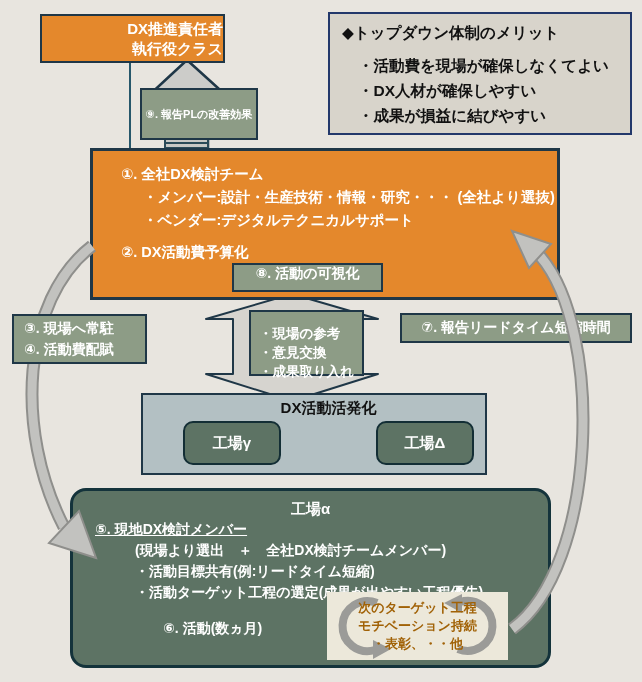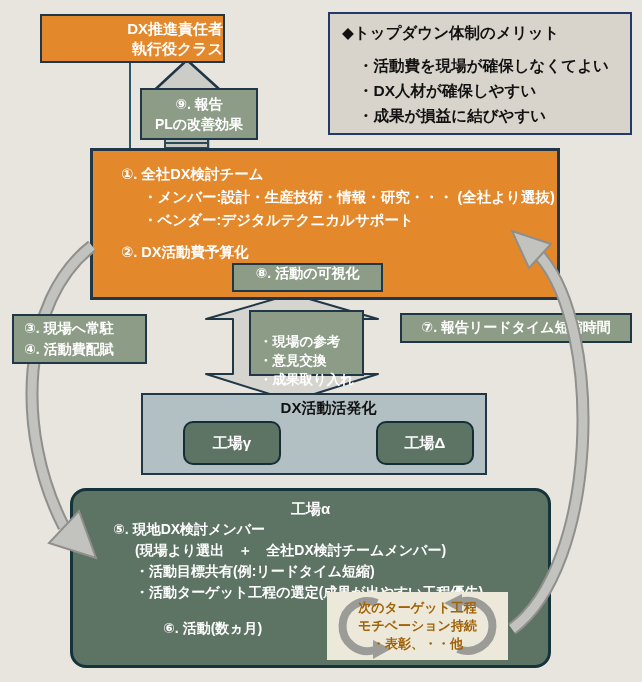--- a/index.html
+++ b/index.html
@@ -31,43 +31,43 @@
     left:164px;top:137px;width:45px;height:13px;
     background:repeating-linear-gradient(180deg,#2a4a58 0 2px,#c8c8c5 2px 5px);
     border-left:2px solid #2a4a58;border-right:2px solid #2a4a58;
   }
   .sage{
     background:#8d9c86;border:2px solid #1f3747;
     color:#fff;font-weight:bold;
   }
   .report-label{
     left:140px;top:88px;width:118px;height:52px;
-    font-size:14px;line-height:20px;
-    display:flex;flex-direction:column;align-items:center;justify-content:center;
+    font-size:11px;line-height:20px;
+    display:flex;flex-direction:row;align-items:center;justify-content:center;
     text-align:center;
   }
   .team-box{
     left:90px;top:148px;width:470px;height:152px;
     background:#e4882c;border:3px solid #1f3747;
     color:#fff;font-weight:bold;font-size:14.5px;
   }
   .team-item1{margin:14px 0 0 28px;}
   .team-sub{margin:4px 0 0 50px;}
   .team-item2{margin:13px 0 0 28px;}
   .visibility-label{
     left:232px;top:263px;width:151px;height:29px;
     font-size:14px;display:flex;align-items:flex-start;justify-content:center;
   }
   .onsite-label{
     left:12px;top:314px;width:135px;height:50px;
     font-size:14px;line-height:21px;padding:2px 0 0 10px;
   }
   .exchange-label{
     left:249px;top:310px;width:115px;height:66px;
-    font-size:13.5px;line-height:19px;padding:20px 0 0 8px;
+    font-size:13.5px;line-height:19px;padding:12px 0 0 8px;
   }
   .leadtime-label{
     left:400px;top:313px;width:232px;height:30px;
     font-size:14px;display:flex;align-items:center;justify-content:center;
   }
   .factories-box{
     left:141px;top:393px;width:346px;height:82px;
     background:#b3c0c3;border:2.5px solid #1f3747;padding-left:29px;
   }
   .factories-title{
@@ -80,21 +80,21 @@
     width:98px;height:44px;background:#5d7364;border:2.5px solid #132e35;
     border-radius:10px;color:#fff;font-weight:bold;font-size:15px;
     display:flex;align-items:center;justify-content:center;box-sizing:border-box;
   }
   .site-box{
     left:70px;top:488px;width:481px;height:180px;
     background:#5d7364;border:3px solid #14333b;border-radius:16px;
     color:#fff;font-weight:bold;font-size:14px;line-height:21px;
   }
   .site-title{text-align:center;margin-top:7px;font-size:15px;}
-  .site-item5{margin-left:40px;}
+  .site-item5{margin-left:22px;text-decoration:underline;}
   .site-sub{margin-left:62px;}
   .site-item6{margin-left:90px;margin-top:15px;}
   .cycle-box{
     left:327px;top:592px;width:181px;height:68px;background:#ece8da;
   }
   .cycle-text{
     position:absolute;inset:0;display:flex;flex-direction:column;
     align-items:center;justify-content:center;
     font-size:13px;font-weight:bold;color:#a16207;line-height:18px;text-align:center;
   }

